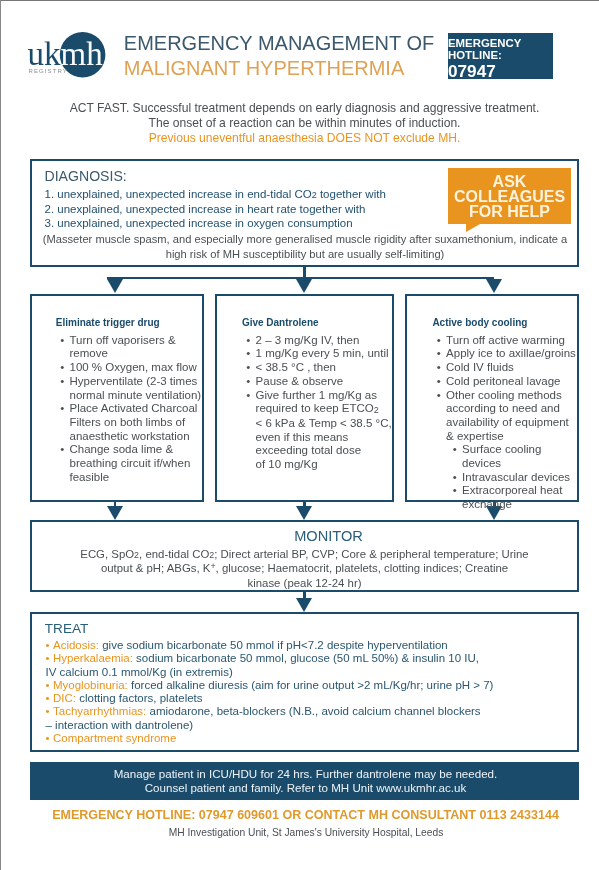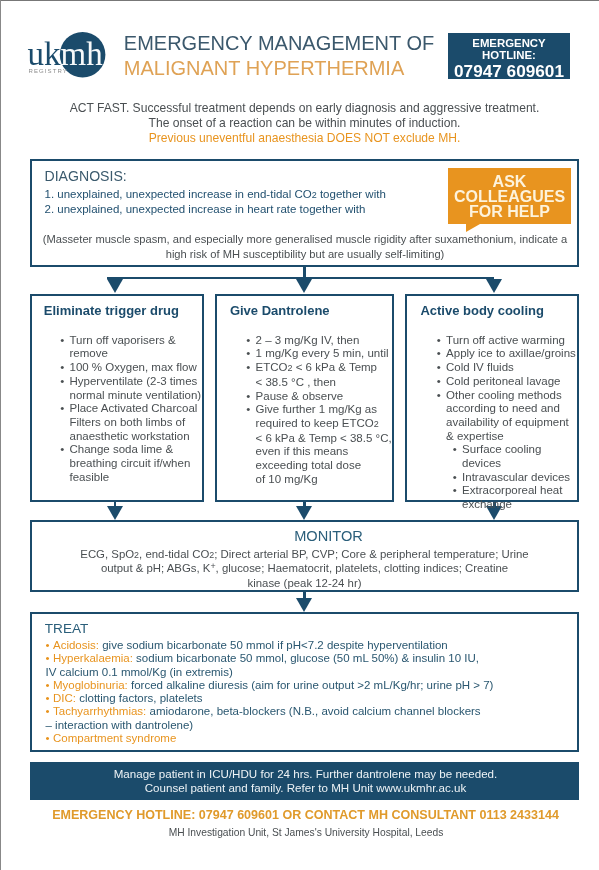--- a/index.html
+++ b/index.html
@@ -7,21 +7,21 @@
   .page{position:relative;width:599px;height:870px;overflow:hidden;background:#fff;}
   .topedge{position:absolute;left:0;top:0;width:599px;height:1px;background:#777;}
   .leftedge{position:absolute;left:0;top:0;width:1px;height:870px;background:#888;}
 
   
   .logo{position:absolute;left:26px;top:25px;width:85px;height:55px;text-align:center;}
   .logo svg{display:block;}
   .title{position:absolute;left:123.8px;top:31.4px;}
   .title .l1{font-size:20px;color:#3b586c;line-height:24.5px;white-space:nowrap;}
   .title .l2{font-size:20px;color:#dfa255;line-height:24.5px;white-space:nowrap;}
-  .hotline{position:absolute;left:448px;top:33px;width:122px;height:46px;background:#1b4b6b;color:#fff;text-align:center;}
+  .hotline{position:absolute;left:448px;top:33px;width:105px;height:46px;background:#1b4b6b;color:#fff;}
   .hotline .hl1{font-size:11.4px;font-weight:bold;line-height:12px;padding-top:4px;}
   .hotline .hl2{font-size:11.4px;font-weight:bold;line-height:13px;}
   .hotline .num{font-size:17.2px;font-weight:bold;line-height:18px;}
 
   .intro{position:absolute;left:0;top:100.5px;width:609px;text-align:center;}
   .intro div{font-size:12.1px;line-height:15.3px;color:#4a4f52;}
   .intro .orange{color:#e8941f;}
 
   
   sub{font-size:0.78em;vertical-align:baseline;position:relative;top:0.04em;}
@@ -41,21 +41,21 @@
   .bubble div{font-size:16px;font-weight:bold;line-height:14.9px;}
   .bubble .b1{padding-top:7.2px;}
   .bubble .tail{position:absolute;left:17.7px;top:56px;width:0;height:0;border-right:14.3px solid transparent;border-top:8.3px solid #e8941f;}
 
   .col{position:absolute;top:294px;height:208px;}
   #col1{left:30.3px;width:174px;}
   #col2{left:214.7px;width:179.5px;}
   #col3{left:405.2px;width:174px;}
   #col2 h3,#col2 ul{left:13.2px;}
   #col3 h3,#col3 ul{left:13.2px;}
-  .col h3{margin:0;position:absolute;left:11.5px;top:8px;font-size:13px;font-weight:bold;color:#1b4b6b;line-height:13.7px;}
+  .col h3{margin:12px;position:absolute;left:11.5px;top:8px;font-size:10px;font-weight:bold;color:#1b4b6b;line-height:13.7px;}
   .col ul{margin:16px;padding:0;list-style:none;position:absolute;left:11.5px;top:21.7px;right:3px;}
   .col li{font-size:11.5px;line-height:13.7px;color:#4a4f52;padding-left:9.7px;position:relative;white-space:nowrap;}
   .col li:before{content:"\2022";position:absolute;left:0.4px;top:0;}
   .col ul.sublist{position:static;margin:0;padding:0;list-style:none;margin-left:16px;}
 
   #monitor{left:30px;top:520px;width:549px;height:72px;}
   .mon-title{text-align:center;font-size:14.6px;color:#2a5e7a;line-height:16px;margin-top:6.4px;padding-left:48px;}
   .mon-body{text-align:center;font-size:11.4px;line-height:13.5px;color:#4a4f52;padding:0 4px;white-space:nowrap;margin-top:3.5px;}
 
   #treat{left:30px;top:612px;width:549px;height:140px;}
@@ -103,20 +103,21 @@
     <div>ACT FAST. Successful treatment depends on early diagnosis and aggressive treatment.</div>
     <div>The onset of a reaction can be within minutes of induction.</div>
     <div class="orange">Previous uneventful anaesthesia DOES NOT exclude MH.</div>
   </div>
 
   <div class="box" id="diagnosis">
     <div class="dx-title">DIAGNOSIS:</div>
     <div class="dx-list">
       <div>1. unexplained, unexpected increase in end-tidal CO<sub>2</sub> together with</div>
       <div>2. unexplained, unexpected increase in heart rate together with</div>
+      <div>3. unexplained, unexpected increase in oxygen consumption</div>
     </div>
     <div class="dx-note">
       <div>(Masseter muscle spasm, and especially more generalised muscle rigidity after suxamethonium, indicate a</div>
       <div>high risk of MH susceptibility but are usually self-limiting)</div>
     </div>
   </div>
 
   <div class="bubble">
     <div class="b1">ASK</div>
     <div>COLLEAGUES</div>
@@ -170,21 +171,20 @@
   <div class="box col" id="col2">
     <h3>Give Dantrolene</h3>
     <ul class="collist">
         <li class="">
           <div>2 – 3 mg/Kg IV, then</div>
         </li>
         <li class="">
           <div>1 mg/Kg every 5 min, until</div>
         </li>
         <li class="">
-          <div>ETCO<sub>2</sub> &lt; 6 kPa &amp; Temp</div>
           <div>&lt; 38.5 °C , then</div>
         </li>
         <li class="">
           <div>Pause &amp; observe</div>
         </li>
         <li class="">
           <div>Give further 1 mg/Kg as</div>
           <div>required to keep ETCO<sub>2</sub></div>
           <div>&lt; 6 kPa &amp; Temp &lt; 38.5 °C,</div>
           <div>even if this means</div>

